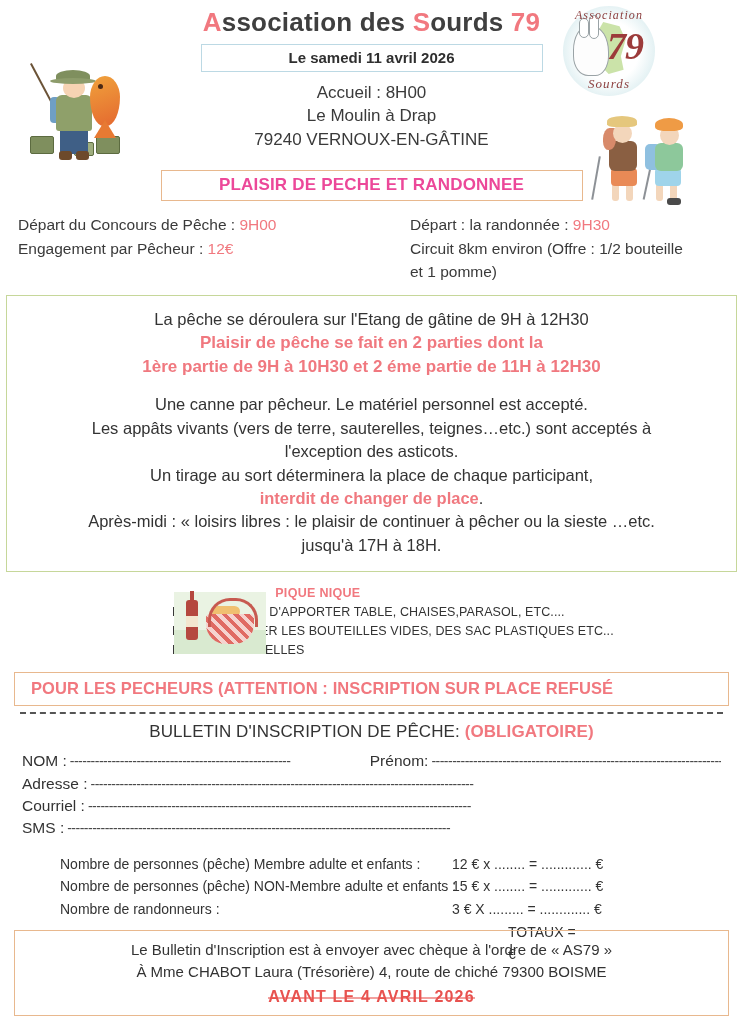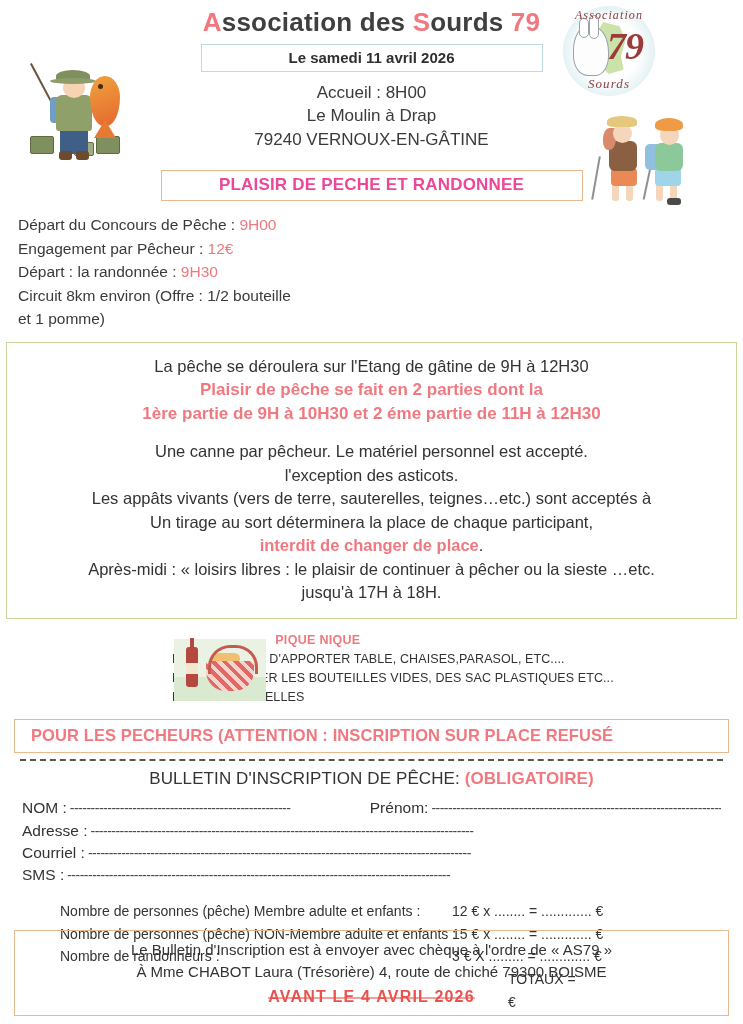--- a/index.html
+++ b/index.html
@@ -298,21 +298,20 @@
     letter-spacing: 0.2px;
   }
 
   
   .departures {
     display: flex;
     margin-top: 12px;
     padding: 0 18px;
     font-size: 15.5px;
     line-height: 1.52;
-    flex-direction: column;
   }
   .departures .col-left { width: 392px; flex: none; }
   .departures .col-right { flex: 1; }
   .pink { color: #f1787f; }
 
   
   .green-box {
     margin: 11px 6px 0 6px;
     border: 1.5px solid #c6d79a;
     padding: 12px 10px 14px 10px;
@@ -542,22 +541,22 @@
       <div>et 1 pomme)</div>
     </div>
   </div>
 
   <div class="green-box">
     <div>La pêche se déroulera sur l'Etang de gâtine de 9H à 12H30</div>
     <div class="bold-pink">Plaisir de pêche se fait en 2 parties dont la</div>
     <div class="bold-pink">1ère partie de 9H à 10H30 et 2 éme partie de 11H à 12H30</div>
     <div class="spacer"></div>
     <div>Une canne par pêcheur. Le matériel personnel est accepté.</div>
+    <div>Les appâts vivants (vers de terre, sauterelles, teignes…etc.) sont acceptés à</div>
     <div>l'exception des asticots.</div>
-    <div>Les appâts vivants (vers de terre, sauterelles, teignes…etc.) sont acceptés à</div>
     <div>Un tirage au sort déterminera la place de chaque participant,</div>
     <div><span class="pink-b">interdit de changer de place</span><span>.</span></div>
     <div>Après-midi : « loisirs libres : le plaisir de continuer à pêcher ou la sieste …etc.</div>
     <div>jusqu'à 17H à 18H.</div>
   </div>
 
   <div class="picnic">
     <div class="basket">
       <div class="bottle">
           <span class="label"></span>

